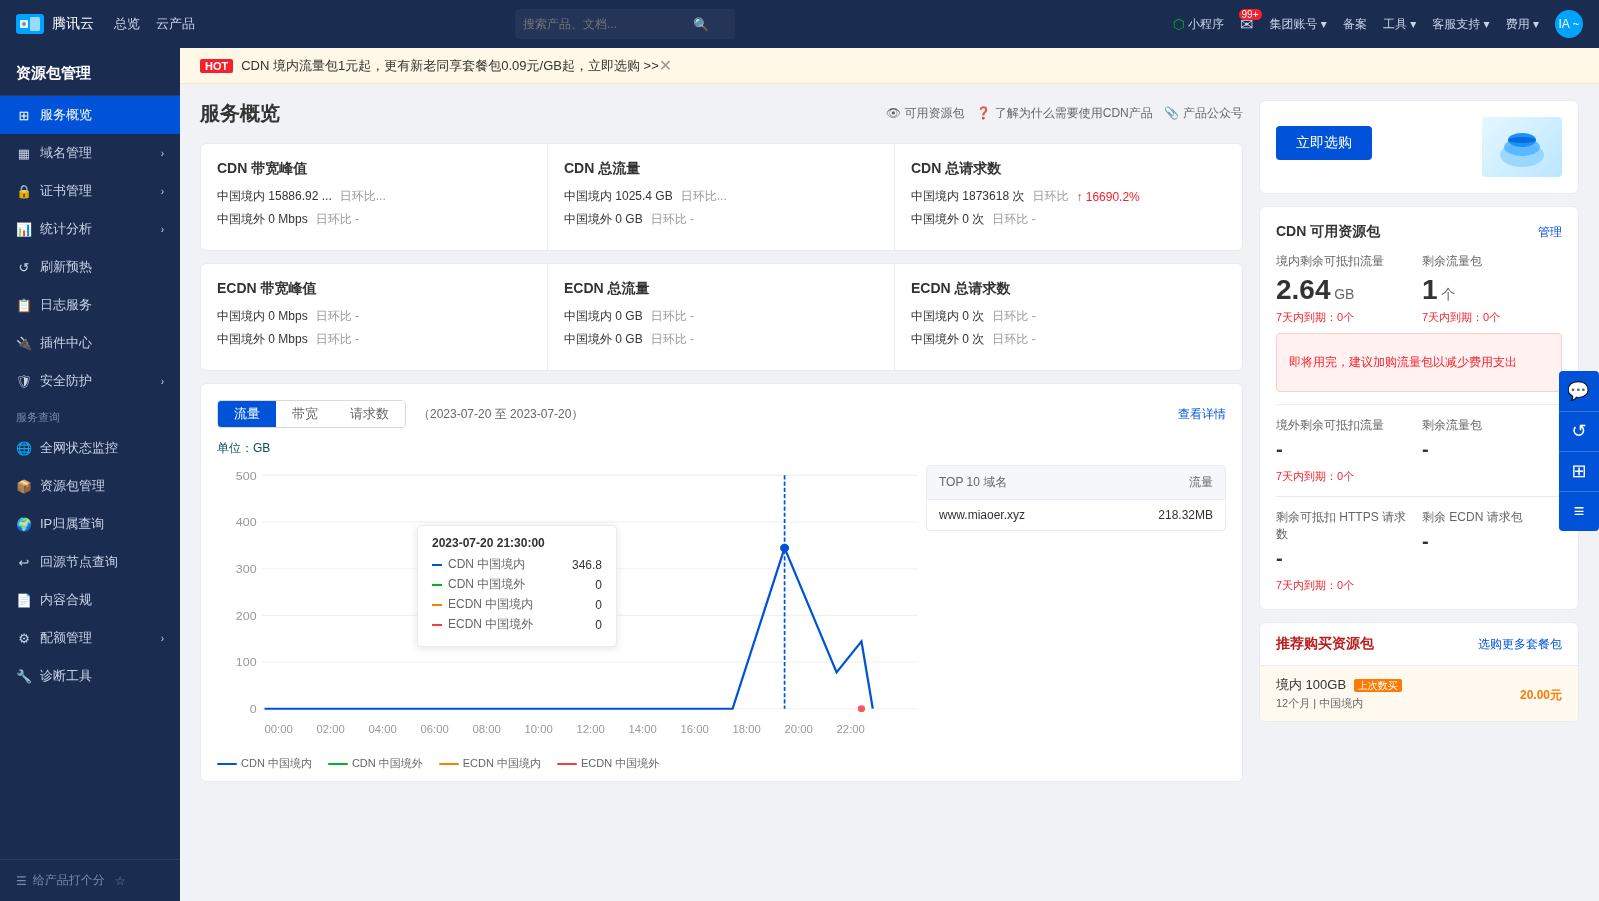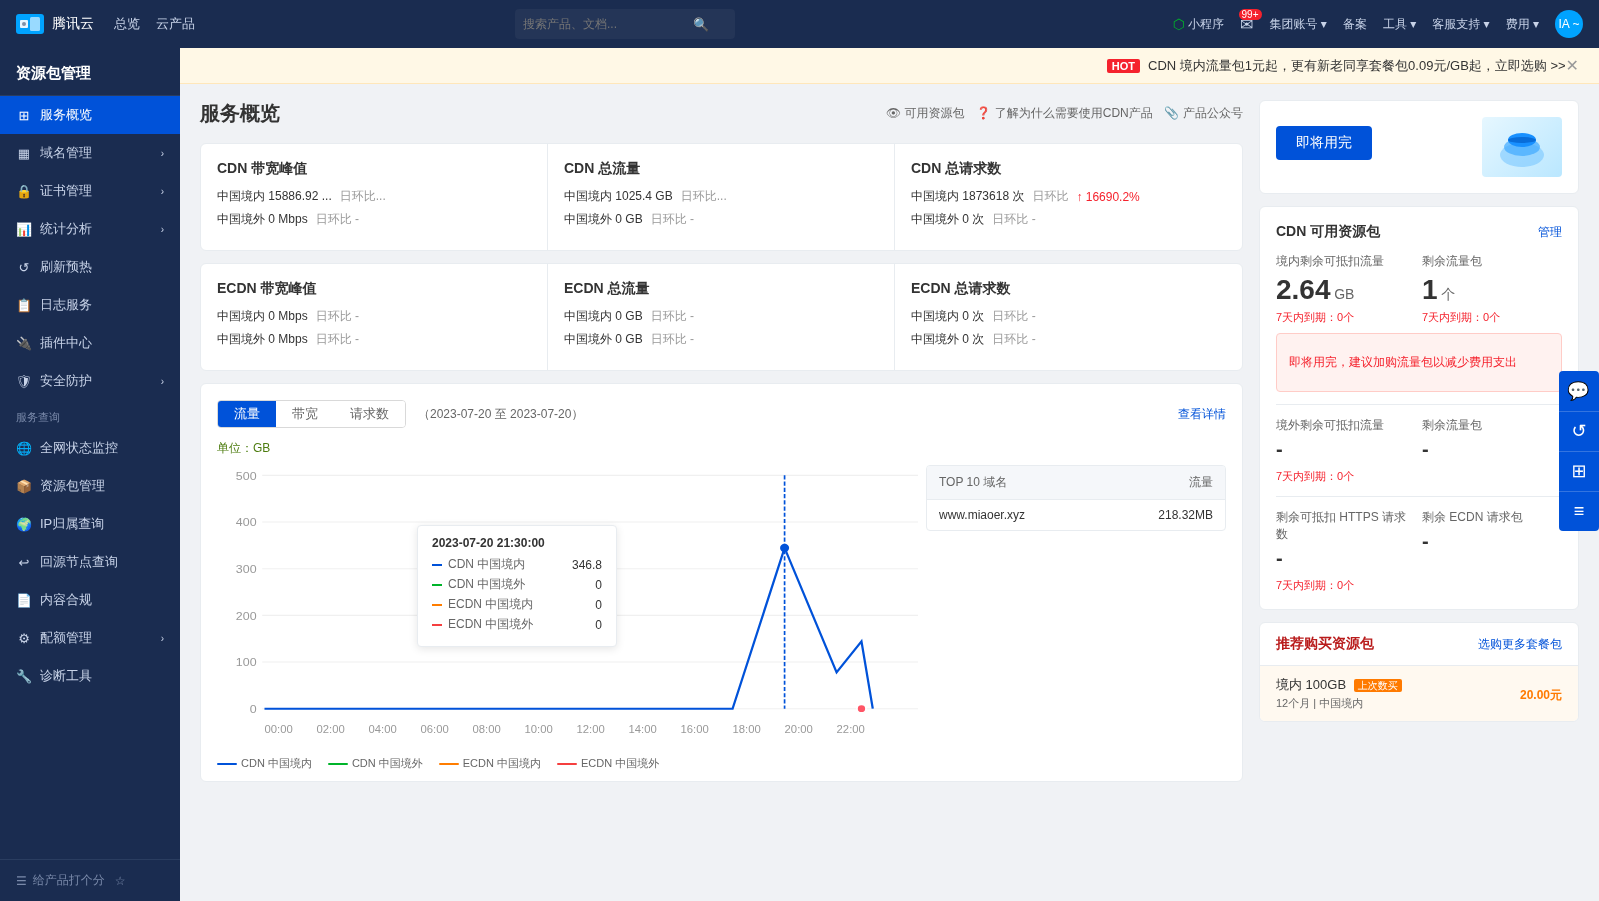--- a/index.html
+++ b/index.html
@@ -29,21 +29,21 @@
     .sidebar-item.active { background: #0052d9; color: #fff; }
     .sidebar-item .item-icon { width: 16px; height: 16px; display: flex; align-items: center; justify-content: center; flex-shrink: 0; }
     .sidebar-section { color: #7a8aaa; font-size: 11px; padding: 10px 16px 4px; }
     .sidebar-item .arrow { margin-left: auto; font-size: 10px; }
     .sidebar-bottom { margin-top: auto; padding: 12px 16px; color: #7a8aaa; font-size: 12px; display: flex; align-items: center; gap: 6px; cursor: pointer; border-top: 1px solid #2a3d60; }
 
     
     .content { flex: 1; overflow-y: auto; display: flex; flex-direction: column; }
 
     
-    .banner { background: #fff8e6; border-bottom: 1px solid #ffe7ba; padding: 8px 20px; display: flex; align-items: center; justify-content: flex-end; flex-shrink: 0; }
+    .banner { background: #fff8e6; border-bottom: 1px solid #ffe7ba; padding: 8px 20px; display: flex; align-items: center; justify-content: flex-start; flex-shrink: 0; }
     .banner-left { display: flex; align-items: center; gap: 8px; font-size: 13px; }
     .hot-badge { background: #f5222d; color: #fff; font-size: 11px; font-weight: bold; padding: 1px 5px; border-radius: 2px; }
     .banner-close { cursor: pointer; color: #999; font-size: 16px; }
 
     
     .page-content { flex: 1; padding: 16px 20px; display: flex; gap: 16px; }
     .main-panel { flex: 1; display: flex; flex-direction: column; gap: 12px; min-width: 0; }
     .right-panel { width: 320px; flex-shrink: 0; display: flex; flex-direction: column; gap: 12px; }
 
     
@@ -63,21 +63,21 @@
     .stat-up { color: #f5222d; }
 
     
     .chart-section { background: #fff; border: 1px solid #e8ecf0; border-radius: 6px; padding: 16px; }
     .chart-header { display: flex; align-items: center; gap: 0; margin-bottom: 12px; }
     .chart-tabs { display: flex; border: 1px solid #d9d9d9; border-radius: 4px; overflow: hidden; }
     .chart-tab { padding: 4px 16px; font-size: 13px; cursor: pointer; background: #fff; color: #666; border: none; }
     .chart-tab.active { background: #0052d9; color: #fff; }
     .chart-date { margin-left: 12px; color: #666; font-size: 12px; }
     .chart-detail { margin-left: auto; color: #0052d9; font-size: 12px; cursor: pointer; }
-    .chart-unit { font-size: 12px; color: #4d7c0f; margin-bottom: 8px; }
+    .chart-unit { font-size: 12px; color: #0c4a6e; margin-bottom: 8px; }
     .chart-body { display: flex; gap: 8px; }
     .chart-graph { flex: 1; position: relative; height: 300px; }
     .chart-legend { display: flex; gap: 16px; margin-top: 8px; flex-wrap: wrap; }
     .legend-item { display: flex; align-items: center; gap: 4px; font-size: 11px; color: #666; }
     .legend-dot { width: 20px; height: 2px; border-radius: 1px; }
     .top-domains { width: 300px; flex-shrink: 0; }
     .top-table { border: 1px solid #e8ecf0; border-radius: 4px; overflow: hidden; font-size: 12px; }
     .top-table-header { display: flex; background: #f5f7fa; padding: 8px 12px; color: #666; }
     .top-table-header .col-name { flex: 1; }
     .top-table-header .col-val { width: 90px; text-align: right; }
@@ -454,21 +454,21 @@
               </div>
             </div>
           </div>
         </div>
       </div>
 
       <div class="right-panel">
 
         <div class="right-card">
           <div style="display:flex;align-items:center;justify-content:space-between;">
-            <button class="buy-btn">即将用完</button>
+            <button class="buy-btn">立即选购</button>
             <div class="promo-img">
               <svg width="60" height="45" viewBox="0 0 60 45">
                 <ellipse cx="30" cy="30" rx="22" ry="12" fill="#69c0ff" opacity="0.5"></ellipse>
                 <ellipse cx="30" cy="22" rx="18" ry="9" fill="#40a9ff" opacity="0.7"></ellipse>
                 <ellipse cx="30" cy="15" rx="14" ry="7" fill="#1890ff"></ellipse>
                 <ellipse cx="30" cy="15" rx="14" ry="3" fill="#096dd9"></ellipse>
               </svg>
             </div>
           </div>
         </div>

